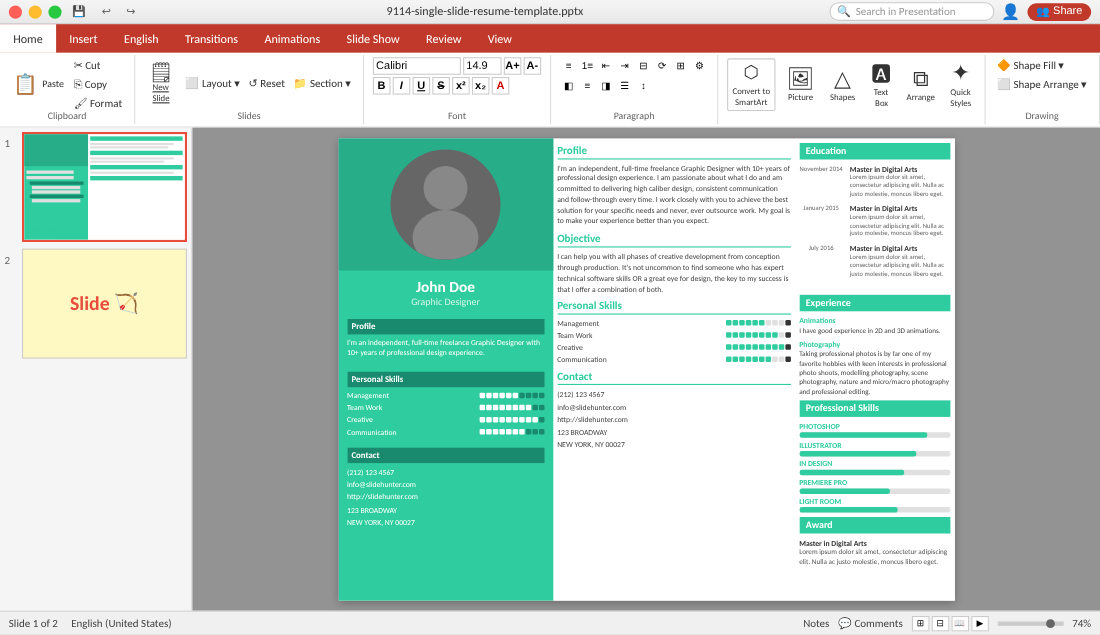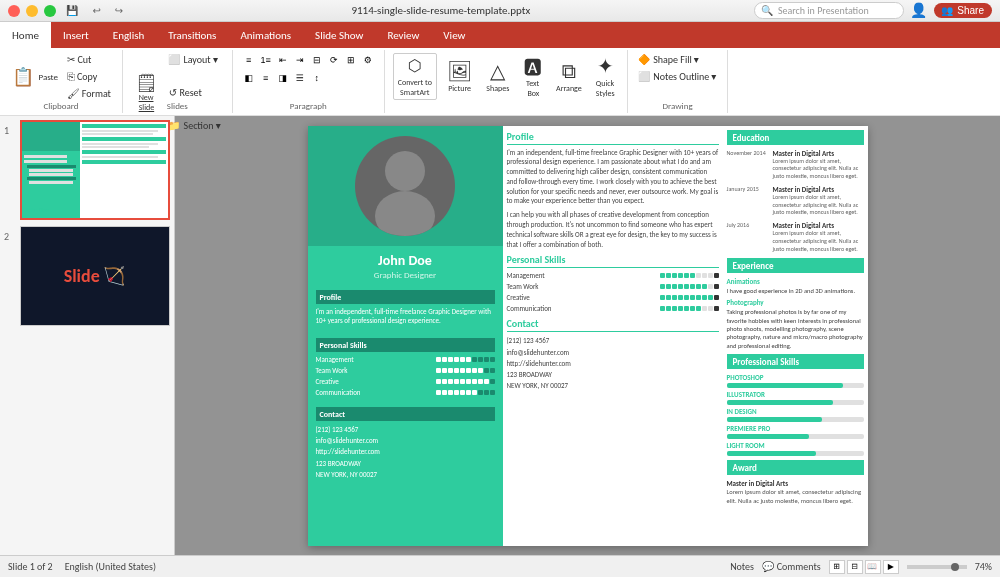--- a/index.html
+++ b/index.html
@@ -50,21 +50,21 @@
     .para-btn { width: 16px; height: 16px; border: 1px solid transparent; background: transparent; font-size: 9px; cursor: pointer; display: flex; align-items: center; justify-content: center; }
 
     
     .main-area { display: flex; height: calc(577px - 22px - 26px - 68px - 22px); }
 
     
     .slide-panel { width: 175px; background: #f5f5f5; border-right: 1px solid #ccc; overflow-y: auto; padding: 4px; }
     .slide-thumb { margin-bottom: 6px; cursor: pointer; display: flex; gap: 4px; }
     .slide-num { font-size: 10px; color: #666; width: 12px; padding-top: 4px; }
     .slide-img { border: 2px solid #e74c3c; background: #fff; width: 152px; height: 100px; overflow: hidden; position: relative; }
-    .slide-img-2 { border: 1px solid #ccc; background: #0f172a; width: 152px; height: 100px; }
+    .slide-img-2 { border: 1px solid #ccc; background: #fef9c3; width: 152px; height: 100px; }
 
     
     .canvas-area { flex: 1; background: #939393; display: flex; align-items: center; justify-content: center; overflow: hidden; }
     .slide-canvas {
       background: #fff;
       width: 560px;
       height: 420px;
       position: relative;
       display: flex;
       box-shadow: 0 2px 8px rgba(0,0,0,0.3);
@@ -89,21 +89,21 @@
     .dot { width: 5px; height: 5px; background: #1a8a6e; border-radius: 1px; }
     .dot.filled { background: #fff; }
     .contact-item { color: #fff; font-size: 7px; line-height: 1.6; }
     .right-section-header { background: #2ecc9e; color: #fff; font-size: 9px; font-weight: bold; padding: 2px 6px; margin-bottom: 4px; }
     .right-text { font-size: 7px; color: #444; line-height: 1.4; }
     .objective-text { font-size: 7px; color: #444; line-height: 1.4; }
     .profile-section-header { color: #2ecc9e; font-size: 10px; font-weight: bold; border-bottom: 1px solid #2ecc9e; margin-bottom: 3px; padding-bottom: 1px; }
 
     
     .edu-item { display: flex; gap: 6px; margin-bottom: 4px; }
-    .edu-date { font-size: 6px; color: #666; width: 40px; text-align: left; flex-shrink: 0; }
+    .edu-date { font-size: 6px; color: #666; width: 40px; text-align: center; flex-shrink: 0; }
     .edu-content { flex: 1; }
     .edu-title { font-size: 7px; font-weight: bold; color: #333; }
     .edu-text { font-size: 6px; color: #666; line-height: 1.3; }
 
     
     .exp-title { font-size: 7px; font-weight: bold; color: #2ecc9e; margin-bottom: 1px; }
     .exp-text { font-size: 6.5px; color: #444; line-height: 1.3; margin-bottom: 3px; }
 
     
     .pro-skill-item { margin-bottom: 2px; }
@@ -195,29 +195,49 @@
     </div>
     <span class="ribbon-group-label">Clipboard</span>
   </div>
 
   <div class="ribbon-group">
     <div class="ribbon-group-items" style="flex-direction:row;gap:4px;">
       <div class="ribbon-btn">
         <span class="icon">🗒</span>
         <span style="font-size:8px;text-decoration:underline;">New<br>Slide</span>
       </div>
-      <div style="display:flex;flex-direction:column;gap:18px;">
+      <div style="display:flex;flex-direction:row;gap:2px;">
         <div class="ribbon-btn-small">⬜ Layout ▾</div>
         <div class="ribbon-btn-small">↺ Reset</div>
         <div class="ribbon-btn-small">📁 Section ▾</div>
       </div>
     </div>
     <span class="ribbon-group-label">Slides</span>
   </div>
 
+  <div class="ribbon-group" style="min-width:160px;">
+    <div class="font-controls">
+      <div class="font-row">
+        <input class="font-select" type="text" value="Calibri" style="">
+        <input class="font-size-select" type="text" value="14.9" style="">
+        <button class="format-btn">A+</button>
+        <button class="format-btn">A-</button>
+      </div>
+      <div class="font-row">
+        <button class="format-btn" style="font-weight:bold;">B</button>
+        <button class="format-btn" style="font-style:italic;">I</button>
+        <button class="format-btn" style="text-decoration:underline;">U</button>
+        <button class="format-btn" style="text-decoration:line-through;">S</button>
+        <button class="format-btn">x²</button>
+        <button class="format-btn">x₂</button>
+        <button class="format-btn" style="color:#c00;">A</button>
+      </div>
+    </div>
+    <span class="ribbon-group-label">Font</span>
+  </div>
 
   <div class="ribbon-group" style="min-width:120px;">
     <div class="para-group">
       <div class="para-row">
         <button class="para-btn">≡</button>
         <button class="para-btn">1≡</button>
         <button class="para-btn">⇤</button>
         <button class="para-btn">⇥</button>
         <button class="para-btn">⊟</button>
         <button class="para-btn">⟳</button>
@@ -267,21 +287,21 @@
 
   <div class="ribbon-group">
     <div style="display:flex;flex-direction:column;gap:2px;padding-bottom:12px;">
       <div class="ribbon-btn-small">
         <span>🔶</span>
         <span>Shape Fill</span>
         <span>▾</span>
       </div>
       <div class="ribbon-btn-small">
         <span>⬜</span>
-        <span>Notes Outline</span>
+        <span>Shape Arrange</span>
         <span>▾</span>
       </div>
     </div>
     <span class="ribbon-group-label">Drawing</span>
   </div>
 </div>
 
 <div class="main-area">
 
   <div class="slide-panel">
@@ -434,20 +454,21 @@
           <div style="flex:1;overflow-y:hidden;padding:4px 4px 0 4px;">
 
             <div style="margin-bottom:4px;">
               <div class="profile-section-header">Profile</div>
               <div class="right-text">
                 I'm an independent, full-time freelance Graphic Designer with 10+ years of professional design experience. I am passionate about what I do and am committed to delivering high caliber design, consistent communication and follow-through every time. I work closely with you to achieve the best solution for your specific needs and never, ever outsource work. My goal is to make your experience better than you expect.
               </div>
             </div>
 
             <div style="margin-bottom:4px;">
+              <div class="profile-section-header">Objective</div>
               <div class="objective-text">
                 I can help you with all phases of creative development from conception through production. It's not uncommon to find someone who has expert technical software skills OR a great eye for design, the key to my success is that I offer a combination of both.
               </div>
             </div>
 
             <div style="margin-bottom:2px;">
               <div class="profile-section-header">Personal Skills</div>
             </div>
 
             <div style="font-size:7px;color:#444;margin-bottom:4px;">
@@ -520,21 +541,21 @@
                 <div>info@slidehunter.com</div>
                 <div>http://slidehunter.com</div>
                 <div>123 BROADWAY</div>
                 <div>NEW YORK, NY 00027</div>
               </div>
             </div>
           </div>
 
           <div style="width:145px;flex-shrink:0;padding:4px;overflow:hidden;">
 
-            <div style="margin-bottom:4px;">
+            <div style="margin-bottom:14px;">
               <div class="right-section-header">Education</div>
               <div class="edu-item">
                 <div class="edu-date">
                   <div style="font-size:6px;color:#666;">November 2014</div>
                 </div>
                 <div class="edu-content">
                   <div class="edu-title">Master in Digital Arts</div>
                   <div class="edu-text">Lorem ipsum dolor sit amet, consectetur adipiscing elit. Nulla ac justo molestie, moncus libero eget.</div>
                 </div>
               </div>

